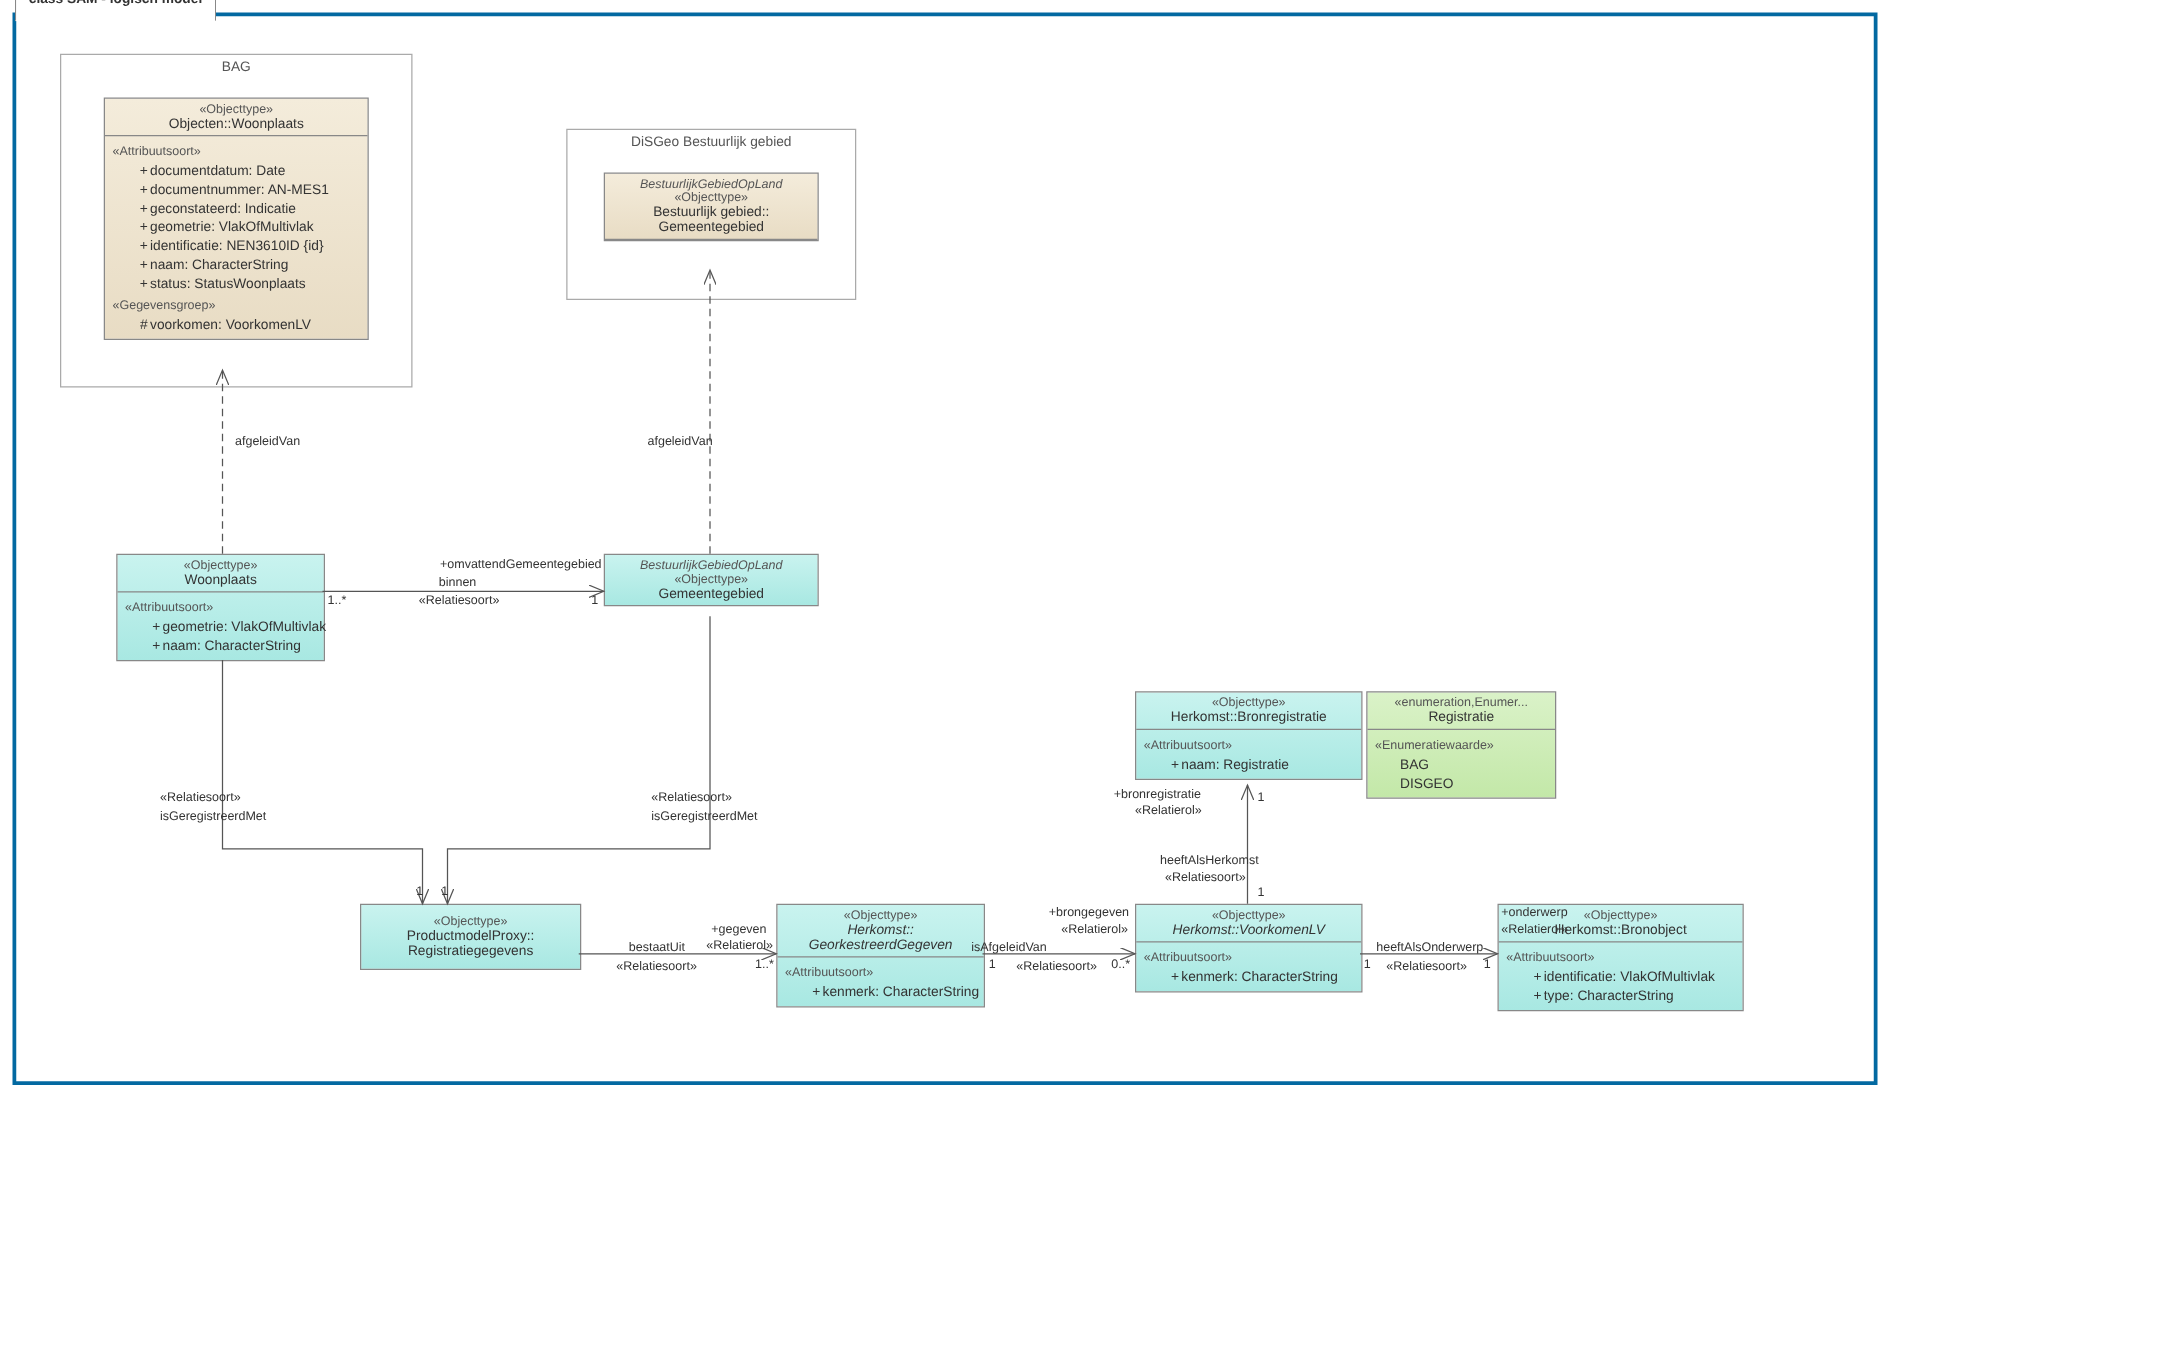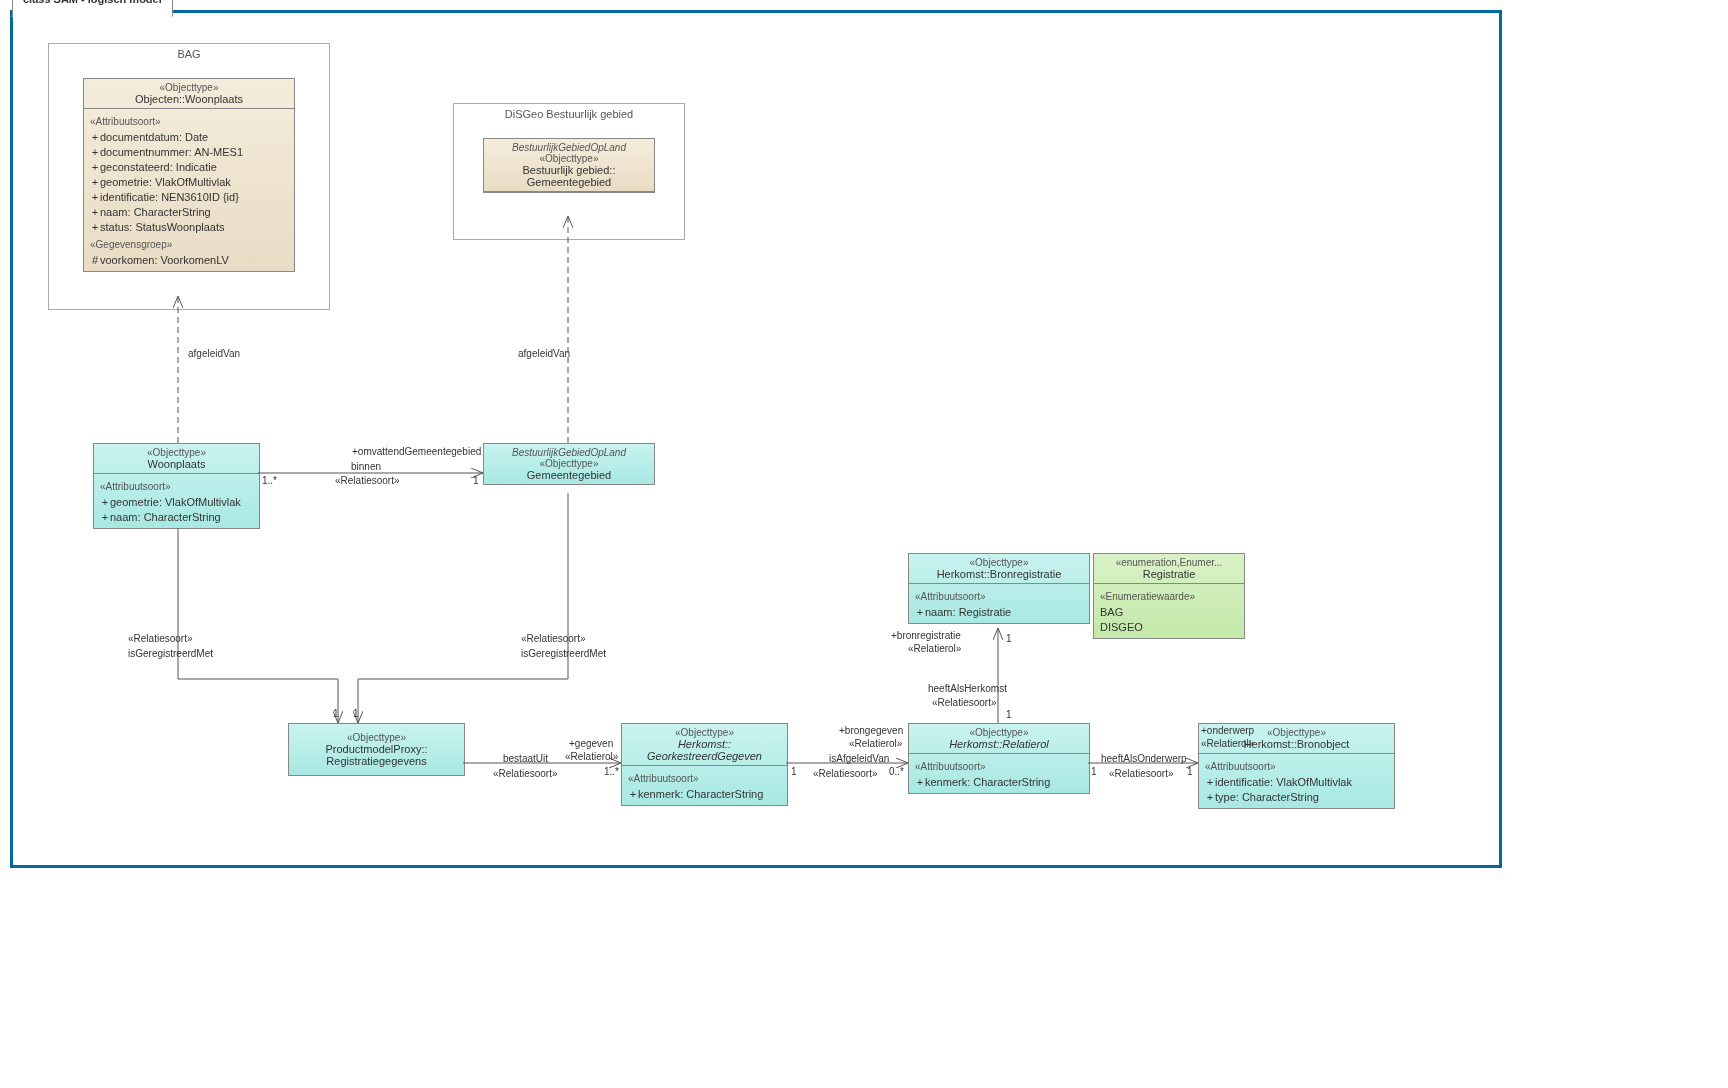--- a/index.html
+++ b/index.html
@@ -11,21 +11,21 @@
   .cls { position:absolute; border:1px solid #888; }
   .cls.tan { background:linear-gradient(#f4ecdb,#e8dcc4); }
   .cls.cyan { background:linear-gradient(#c9f3ef,#a8e8e2); }
   .cls.green { background:linear-gradient(#daf2c8,#c3e8a8); }
   .cls-head { border-bottom:1px solid #888; text-align:center; padding:3px 4px; }
   .st { font-size:10px; color:#555; }
   .nm { font-weight:normal; font-size:11px; }
   .it { font-style:italic; }
   .cls-body { padding:3px 6px; line-height:15px; }
   .sect { font-size:10px; color:#555; margin:2px 0 1px 0; }
-  .attr { white-space:nowrap; }
+  .attr { white-space:nowrap;margin-left:20px; }
   .vis { display:inline-block; width:10px; text-align:center; }
   svg { position:absolute; left:0; top:0; pointer-events:none; }
   .lbl { position:absolute; font-size:10px; color:#333; white-space:nowrap; }
 </style>
 </head>
 <body>
 
 <div class="canvas">
 
   <div class="outer">
@@ -115,21 +115,21 @@
       </div>
       <div class="cls-body">
         <div class="sect">«Attribuutsoort»</div>
         <div class="attr"><span class="vis">+</span><span>naam: Registratie</span></div>
       </div>
     </div>
 
     <div class="cls cyan" style="left:895px; top:710px; width:180px;">
       <div class="cls-head">
         <div class="st">«Objecttype»</div>
-        <div class="nm it">Herkomst::Relatierol</div>
+        <div class="nm it">Herkomst::VoorkomenLV</div>
       </div>
       <div class="cls-body">
         <div class="sect">«Attribuutsoort»</div>
         <div class="attr"><span class="vis">+</span><span>kenmerk: CharacterString</span></div>
       </div>
     </div>
 
     <div class="cls cyan" style="left:1185px; top:710px; width:195px;">
       <div class="cls-head">
         <div class="st">«Objecttype»</div>
@@ -195,21 +195,21 @@
     <div class="lbl" style="left:508px; top:635px;">isGeregistreerdMet</div>
     <div class="lbl" style="left:320px; top:695px;">1</div>
     <div class="lbl" style="left:340px; top:695px;">1</div>
 
     <div class="lbl" style="left:490px; top:740px;">bestaatUit</div>
     <div class="lbl" style="left:480px; top:755px;">«Relatiesoort»</div>
     <div class="lbl" style="left:556px; top:725px;">+gegeven</div>
     <div class="lbl" style="left:552px; top:738px;">«Relatierol»</div>
     <div class="lbl" style="left:591px; top:753px;">1..*</div>
 
-    <div class="lbl" style="left:816px; top:740px;text-align:right;">isAfgeleidVan</div>
+    <div class="lbl" style="left:764px; top:740px;text-align:right;">isAfgeleidVan</div>
     <div class="lbl" style="left:800px; top:755px;">«Relatiesoort»</div>
     <div class="lbl" style="left:778px; top:753px;">1</div>
     <div class="lbl" style="left:876px; top:753px;">0..*</div>
     <div class="lbl" style="left:826px; top:712px;">+brongegeven</div>
     <div class="lbl" style="left:836px; top:725px;">«Relatierol»</div>
 
     <div class="lbl" style="left:915px; top:670px;">heeftAlsHerkomst</div>
     <div class="lbl" style="left:919px; top:684px;">«Relatiesoort»</div>
     <div class="lbl" style="left:878px; top:617px;">+bronregistratie</div>
     <div class="lbl" style="left:895px; top:630px;">«Relatierol»</div>

